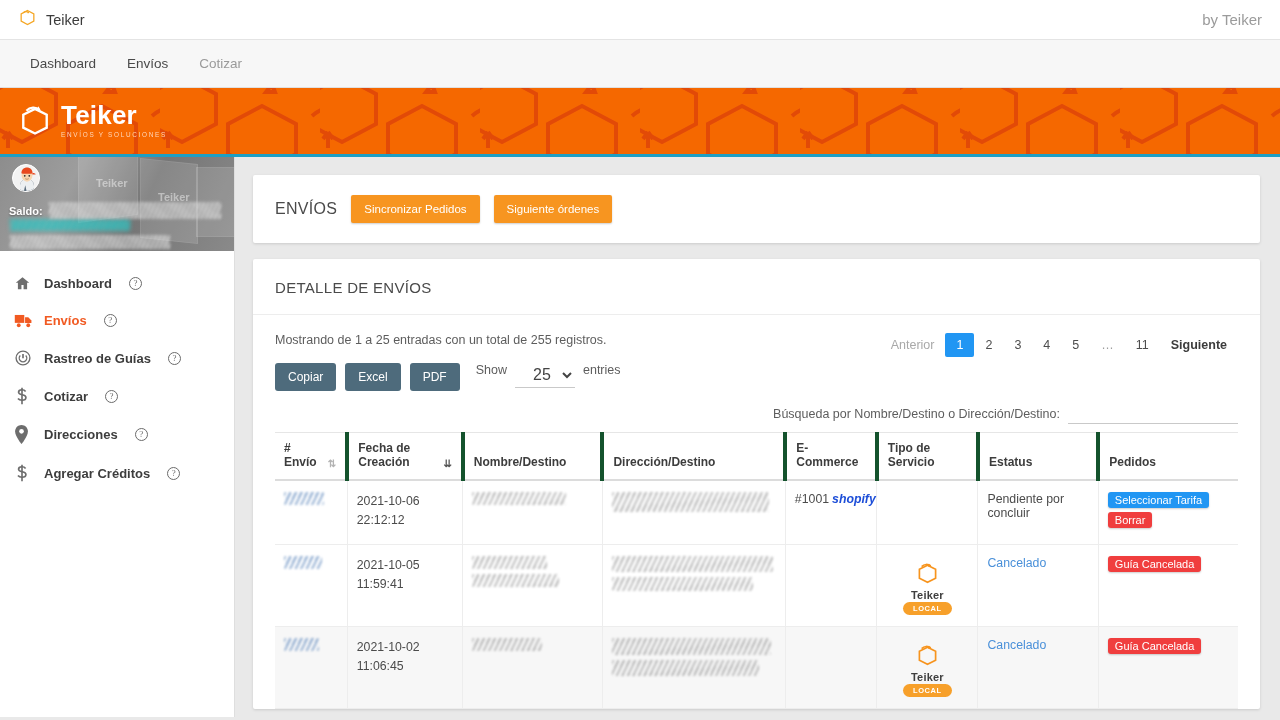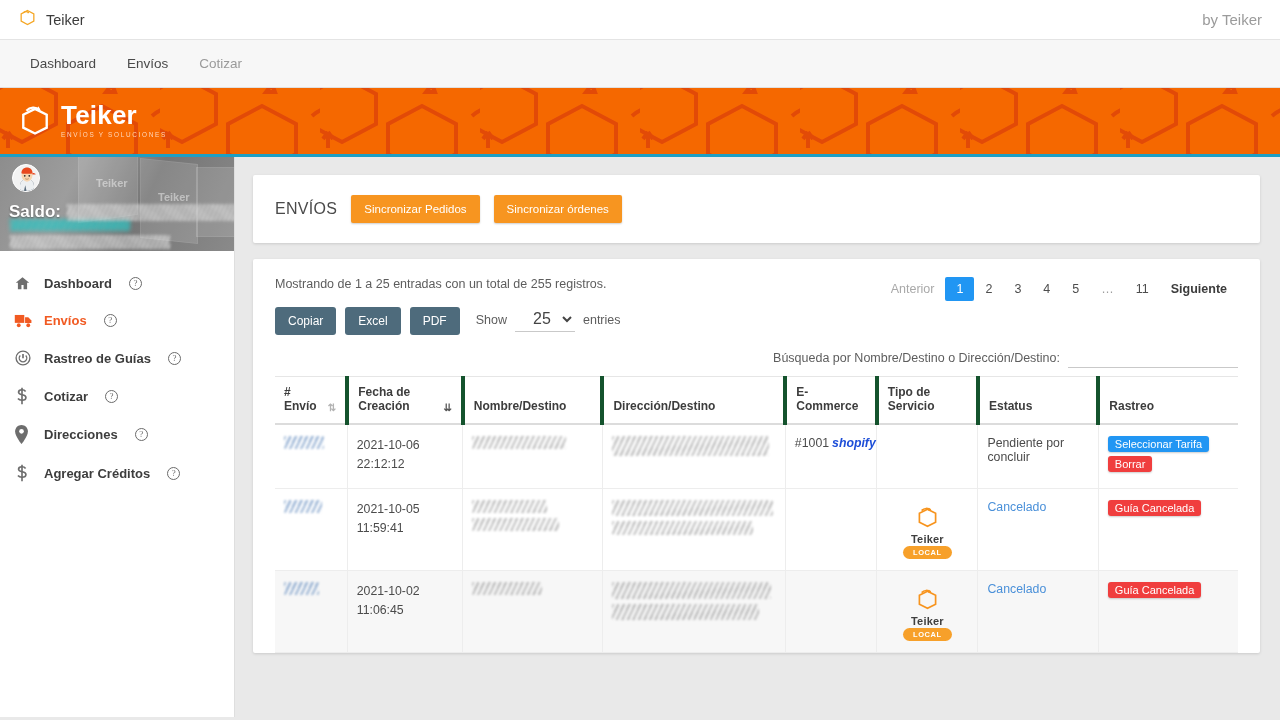--- a/index.html
+++ b/index.html
@@ -83,21 +83,21 @@
     position: absolute; left: 12px; top: 7px;
     width: 28px; height: 28px; border-radius: 50%;
     background: #fff; overflow: hidden;
     border: 1.5px solid #fff; z-index: 3;
   }
   .saldo-row {
     position: absolute; left: 9px; top: 45px;
     display: flex; align-items: center; gap: 6px; z-index: 3;
   }
   .saldo-label {
-    color: #fff; font-size: 17px; font-weight: 700;
+    color: #fff; font-size: 11px; font-weight: 700;
     text-shadow: 0 1px 2px rgba(0,0,0,.4);
   }
   .blur-bar {
     background: repeating-linear-gradient(115deg,
       rgba(255,255,255,.62) 0 2px, rgba(170,170,170,.5) 2px 4px);
     filter: blur(1.4px); border-radius: 1px;
   }
   .teal-streak {
     position: absolute; left: 10px; top: 62px;
     width: 120px; height: 12px; z-index: 2;
@@ -185,21 +185,21 @@
   .pg.dots { color: #9e9e9e; }
 
   
   .toolbar { display: flex; align-items: flex-end; gap: 9px; margin-bottom: 4px; }
   .btn-slate {
     background: #4e6b7c; color: #fff; border: none;
     font-size: 12px; padding: 7px 13px; border-radius: 3px;
     cursor: pointer; font-family: inherit;
   }
   .show-wrap {
-    display: flex; align-items: center; gap: 8px;
+    display: flex; align-items: flex-start; gap: 8px;
     font-size: 12.5px; color: #5d5d5d; margin-left: 7px;
     padding-bottom: 3px;
   }
   .entries-select {
     font-family: inherit; font-size: 16px; color: #444;
     border: none; border-bottom: 1px solid #c9c9c9;
     background: transparent; padding: 2px 2px 3px 14px;
     width: 60px; cursor: pointer;
   }
 
@@ -432,24 +432,25 @@
       </div>
     </nav>
 
   </aside>
 
   <main class="main">
 
     <section class="card panel-envios">
       <div class="panel-title">ENVÍOS</div>
       <button class="btn-orange">Sincronizar Pedidos</button>
-      <button class="btn-orange">Sincronizar órdenes</button>
+      <button class="btn-orange">Siguiente órdenes</button>
     </section>
 
     <section class="card">
+      <div class="card-head">DETALLE DE ENVÍOS</div>
       <div class="card-body">
 
         <div class="showing">Mostrando de 1 a 25 entradas con un total de 255 registros.</div>
 
         <div class="pager">
           <span class="pg prev">Anterior</span>
           <span class="pg active">1</span>
           <span class="pg">2</span>
           <span class="pg">3</span>
           <span class="pg">4</span>
@@ -500,21 +501,21 @@
                 <div class="th-inner">
                   <span>Fecha de Creación</span>
                   <span class="sort-ico on">⇊</span>
                 </div>
               </th>
               <th>Nombre/Destino</th>
               <th>Dirección/Destino</th>
               <th>E-Commerce</th>
               <th>Tipo de Servicio</th>
               <th>Estatus</th>
-              <th>Rastreo</th>
+              <th>Pedidos</th>
             </tr>
           </thead>
           <tbody>
 
             <tr>
               <td>
                 <div class="blur-cell blue" style="width:74%"></div>
               </td>
               <td>
                 <span class="date-line">2021-10-06</span>

